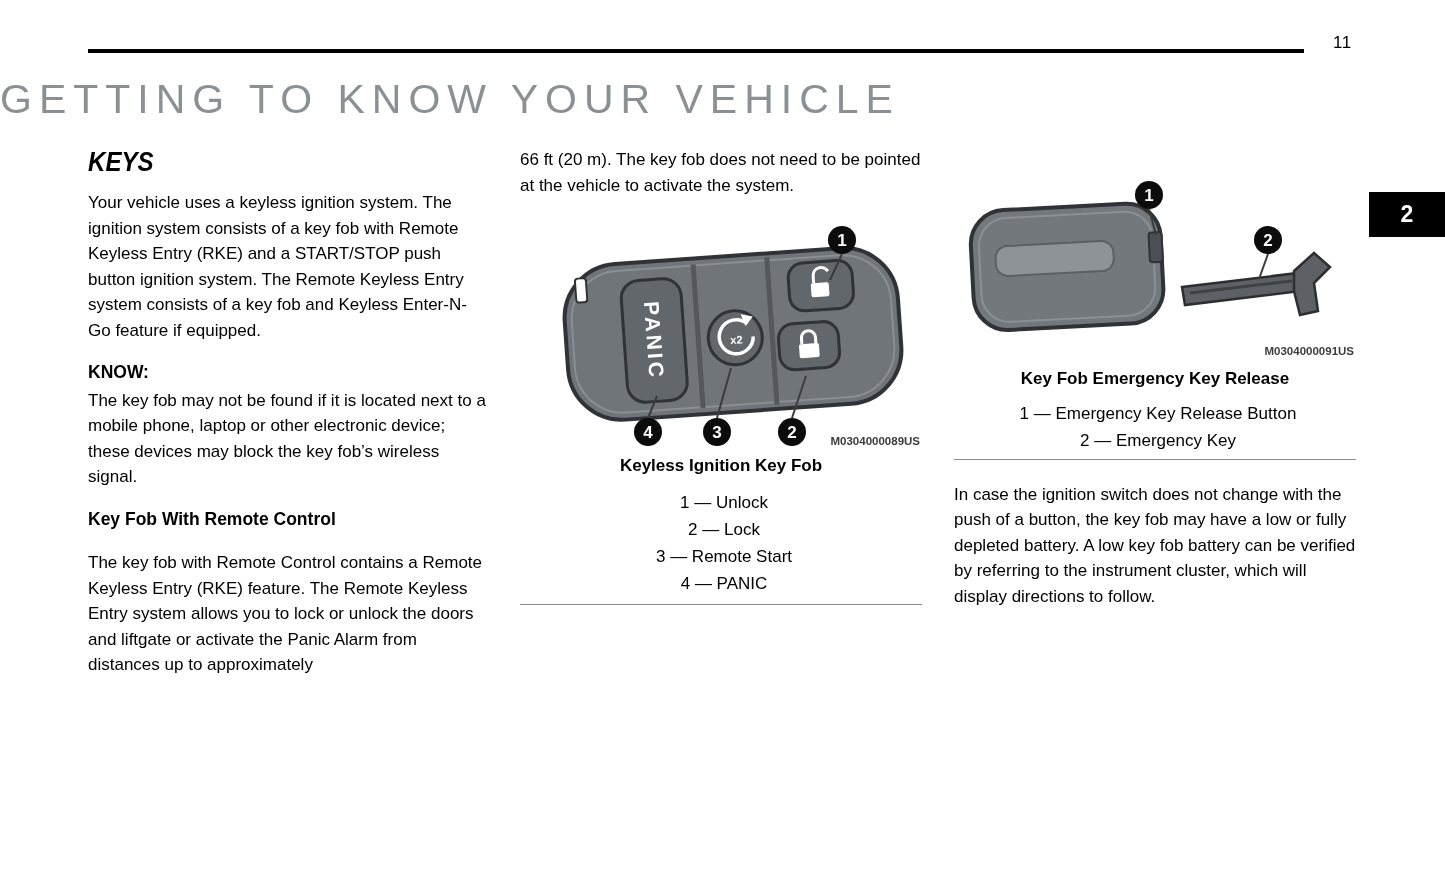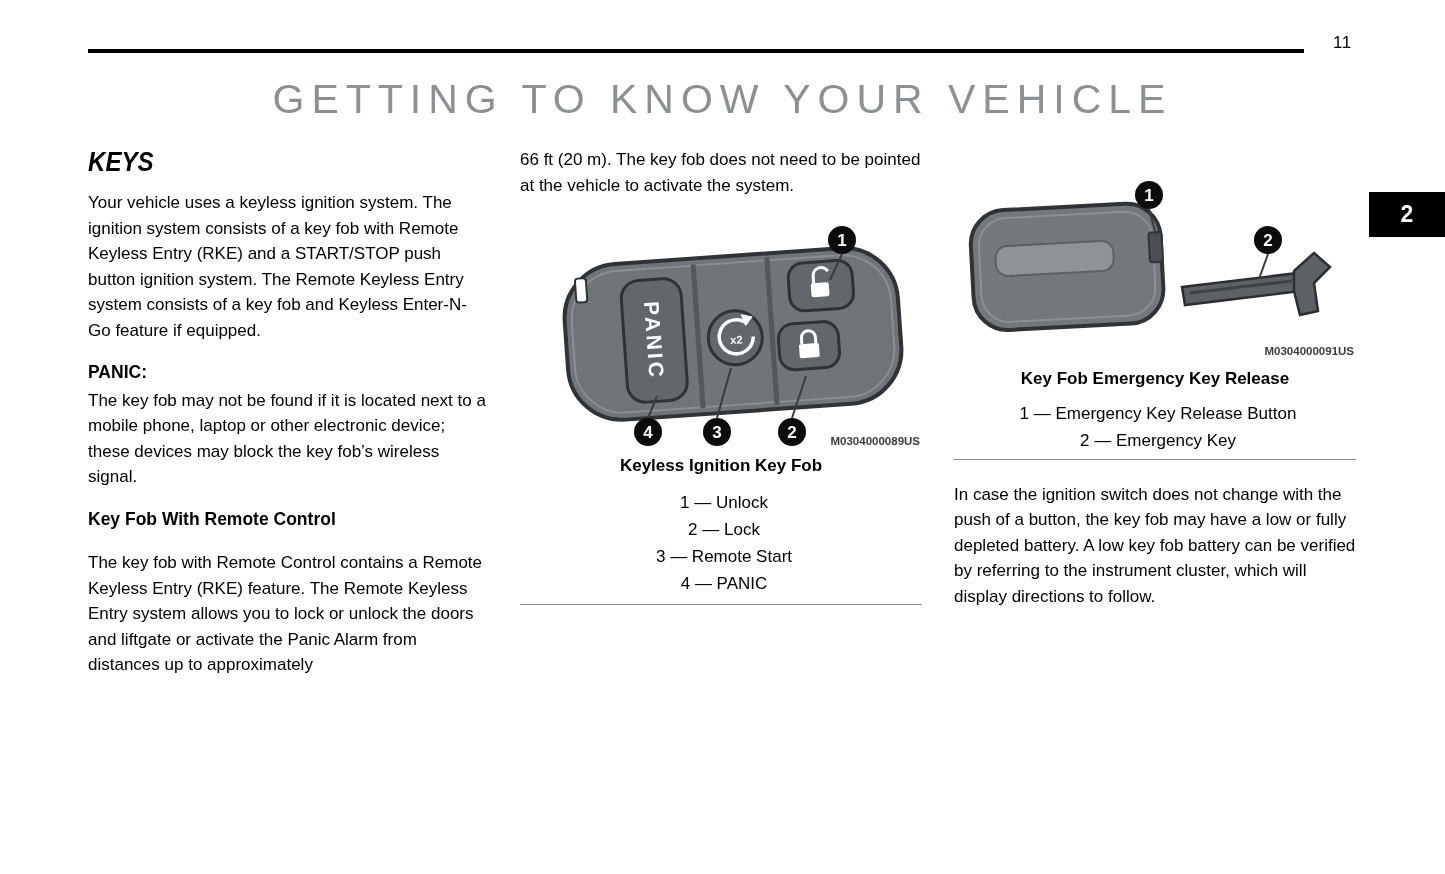--- a/index.html
+++ b/index.html
@@ -5,21 +5,21 @@
   * { margin: 0; padding: 0; box-sizing: border-box; }
   html, body { background: #ffffff; }
   body { font-family: "Liberation Sans", sans-serif; color: #000; }
 
   .page { position: relative; width: 1445px; height: 874px; background: #fff; overflow: hidden; }
 
   .top-rule { position: absolute; left: 88px; top: 49px; width: 1216px; height: 4px; background: #000; }
   .page-number { position: absolute; left: 1333px; top: 33px; font-size: 17px; letter-spacing: 0.5px; }
   .page-title {
     position: absolute; top: 76px; left: 0; width: 100%;
-    text-align: center; font-size: 41px; font-weight: 400;
+    text-align: left; font-size: 41px; font-weight: 400;
     letter-spacing: 7px; color: #8b9095; white-space: nowrap;
   }
   .chapter-tab {
     position: absolute; top: 192px; right: 0; width: 76px; height: 45px;
     background: #000; color: #fff; font-size: 23px; font-weight: 700;
     display: flex; align-items: center; justify-content: center;
   }
 
   .col { position: absolute; top: 147px; font-size: 17px; line-height: 25.5px; }
   .col-1 { left: 88px;  width: 399px; }
@@ -59,21 +59,21 @@
 <div class="page">
 
   <div class="top-rule"></div>
   <div class="page-number">11</div>
   <div class="page-title">GETTING TO KNOW YOUR VEHICLE</div>
   <div class="chapter-tab">2</div>
 
   <section class="col col-1">
     <h2 class="keys-heading"><span class="condensed">KEYS</span></h2>
     <p class="body">Your vehicle uses a keyless ignition system. The ignition system consists of a key fob with Remote Keyless Entry (RKE) and a START/STOP push button ignition system. The Remote Keyless Entry system consists of a key fob and Keyless Enter-N-Go feature if equipped.</p>
-    <h3 class="note-heading">PANIC:</h3>
+    <h3 class="note-heading">KNOW:</h3>
     <p class="body">The key fob may not be found if it is located next to a mobile phone, laptop or other electronic device; these devices may block the key fob’s wireless signal.</p>
     <h3 class="sub-heading">Key Fob With Remote Control</h3>
     <p class="body">The key fob with Remote Control contains a Remote Keyless Entry (RKE) feature. The Remote Keyless Entry system allows you to lock or unlock the doors and liftgate or activate the Panic Alarm from distances up to approximately</p>
   </section>
 
   <section class="col col-2">
     <p class="body">66 ft (20 m). The key fob does not need to be pointed at the vehicle to activate the system.</p>
 
     <figure class="figure">
       <svg class="fig-svg" viewBox="0 0 402 240">

